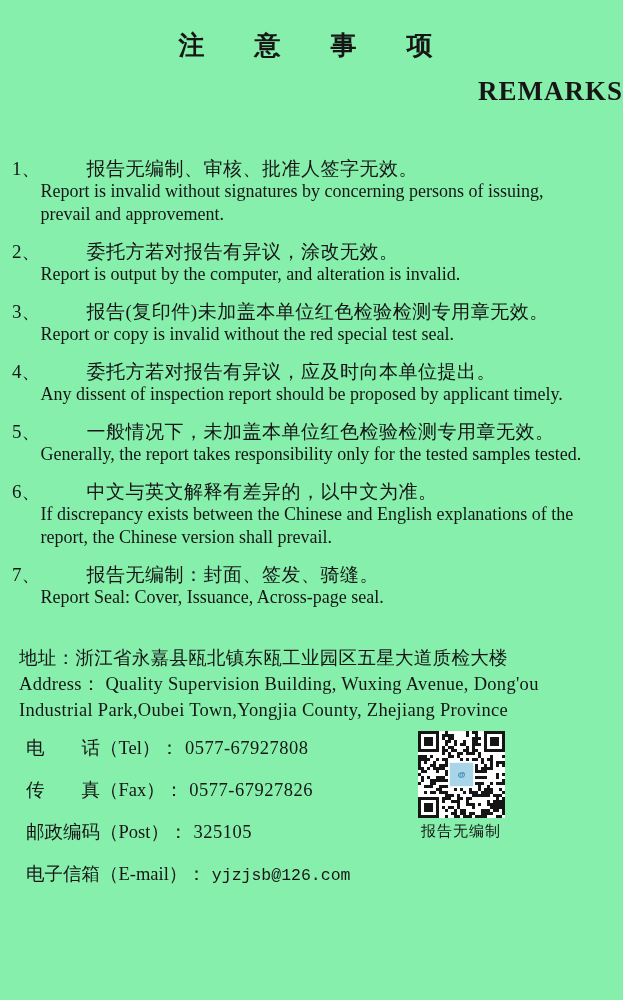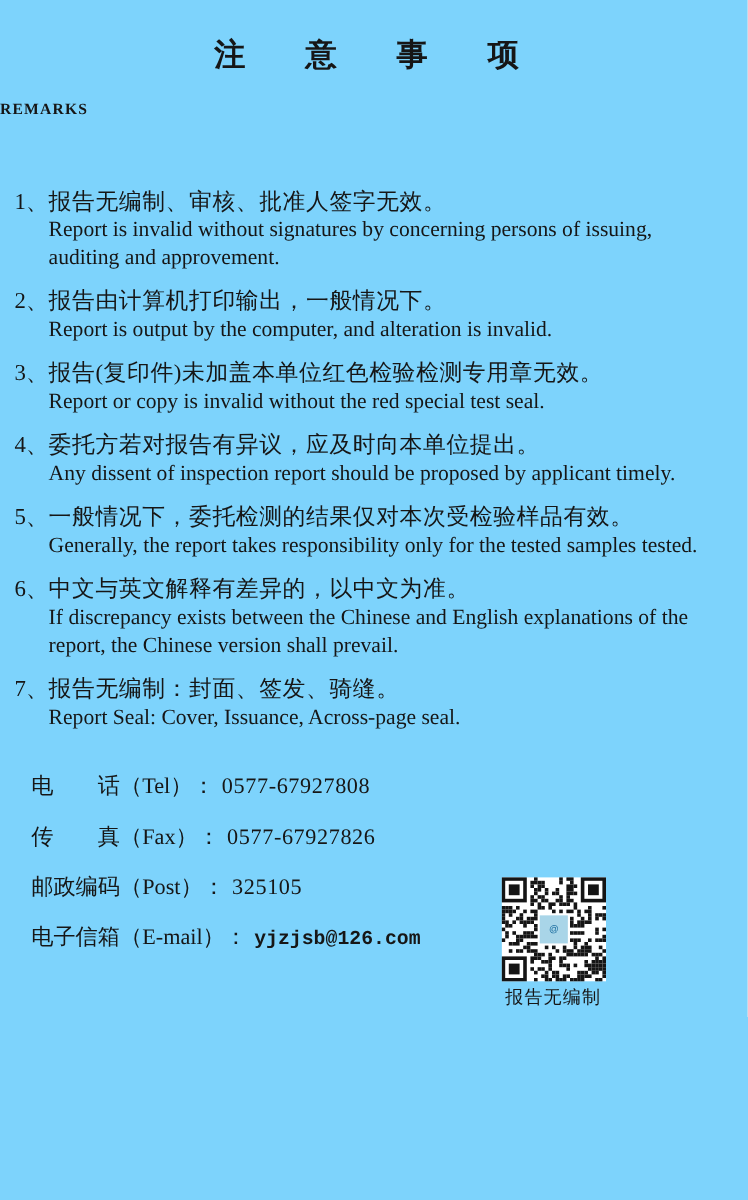--- a/index.html
+++ b/index.html
@@ -1,36 +1,36 @@
 <!DOCTYPE html>
 <html><head>
 <meta charset="utf-8">
 <style>
   html,body{margin:0;padding:0;background:#e8e8e8;}
   .page{
     position:relative;
     width:623px;height:1000px;
     margin:0 auto;
-    background:#7dd3fc;
+    background:#86efac;
     color:#161616;
     font-family:"Liberation Serif","DejaVu Serif",serif;
     overflow:hidden;
     box-sizing:border-box;
     padding-top:30px;
   }
   .title-zh{
     text-align:center;
     font-size:26px;
     font-weight:bold;
     letter-spacing:12px;
     line-height:31px;
   }
   .title-en{
-    text-align:left;
-    font-size:13px;
+    text-align:right;
+    font-size:27px;
     font-weight:bold;
     letter-spacing:1px;
     margin-top:18px;
     line-height:24px;
   }
   .items{
     margin:54px 20px 0 12px;
   }
   .item{
     display:flex;
@@ -38,21 +38,21 @@
     margin-bottom:14px;
     font-size:19px;
     line-height:23px;
   }
   .item:last-child{margin-bottom:0;}
   .num{
     flex:0 0 24px;
     white-space:nowrap;
   }
   .lines{flex:1;}
-  .zh{display:block;letter-spacing:0.5px;}
+  .zh{display:block;letter-spacing:0.5px;margin-left:46px;}
   .en{display:block;font-size:18px;max-width:552px;}
   .address{
     margin:36px 20px 0 19px;
     font-size:18.5px;
     line-height:26px;
     max-width:585px;
   }
   .addr-zh,.addr-en{letter-spacing:0.3px;}
   .contact{
     margin:14px 0 4px 26px;
@@ -61,21 +61,20 @@
     font-size:18.5px;
     line-height:23px;
     margin-bottom:19px;
     white-space:nowrap;
   }
   .c-value{margin-left:6px;letter-spacing:0.5px;}
   .c-value.mono{
     font-family:"Liberation Mono","DejaVu Sans Mono",monospace;
     font-size:16.5px;
     letter-spacing:0;
-    font-weight:bold;
   }
   .qr-wrap{
     position:absolute;
     left:417px;top:731px;
     width:88px;
     text-align:center;
   }
   .qr-wrap svg{display:block;margin:0 auto;}
   .qr-caption{
     font-size:15px;
@@ -91,28 +90,28 @@
 
   <div class="title-zh">注　意　事　项</div>
   <div class="title-en">REMARKS</div>
 
   <div class="items">
 
     <div class="item">
       <span class="num">1、</span>
       <span class="lines">
         <span class="zh">报告无编制、审核、批准人签字无效。</span>
-        <span class="en">Report is invalid without signatures by concerning persons of issuing, auditing and approvement.</span>
+        <span class="en">Report is invalid without signatures by concerning persons of issuing, prevail and approvement.</span>
       </span>
     </div>
 
     <div class="item">
       <span class="num">2、</span>
       <span class="lines">
-        <span class="zh">报告由计算机打印输出，一般情况下。</span>
+        <span class="zh">委托方若对报告有异议，涂改无效。</span>
         <span class="en">Report is output by the computer, and alteration is invalid.</span>
       </span>
     </div>
 
     <div class="item">
       <span class="num">3、</span>
       <span class="lines">
         <span class="zh">报告(复印件)未加盖本单位红色检验检测专用章无效。</span>
         <span class="en">Report or copy is invalid without the red special test seal.</span>
       </span>
@@ -122,21 +121,21 @@
       <span class="num">4、</span>
       <span class="lines">
         <span class="zh">委托方若对报告有异议，应及时向本单位提出。</span>
         <span class="en">Any dissent of inspection report should be proposed by applicant timely.</span>
       </span>
     </div>
 
     <div class="item">
       <span class="num">5、</span>
       <span class="lines">
-        <span class="zh">一般情况下，委托检测的结果仅对本次受检验样品有效。</span>
+        <span class="zh">一般情况下，未加盖本单位红色检验检测专用章无效。</span>
         <span class="en">Generally, the report takes responsibility only for the tested samples tested.</span>
       </span>
     </div>
 
     <div class="item">
       <span class="num">6、</span>
       <span class="lines">
         <span class="zh">中文与英文解释有差异的，以中文为准。</span>
         <span class="en">If discrepancy exists between the Chinese and English explanations of the report, the Chinese version shall prevail.</span>
       </span>
@@ -146,20 +145,22 @@
       <span class="num">7、</span>
       <span class="lines">
         <span class="zh">报告无编制：封面、签发、骑缝。</span>
         <span class="en">Report Seal: Cover, Issuance, Across-page seal.</span>
       </span>
     </div>
 
   </div>
 
   <div class="address">
+    <div class="addr-zh">地址：浙江省永嘉县瓯北镇东瓯工业园区五星大道质检大楼</div>
+    <div class="addr-en">Address： Quality Supervision Building, Wuxing Avenue, Dong'ou Industrial Park,Oubei Town,Yongjia County, Zhejiang Province</div>
   </div>
 
   <div class="contact">
     <div class="c-row">
       <span class="c-label">电　　话（Tel）：</span><span class="c-value">0577-67927808</span>
     </div>
     <div class="c-row">
       <span class="c-label">传　　真（Fax）：</span><span class="c-value">0577-67927826</span>
     </div>
     <div class="c-row">

